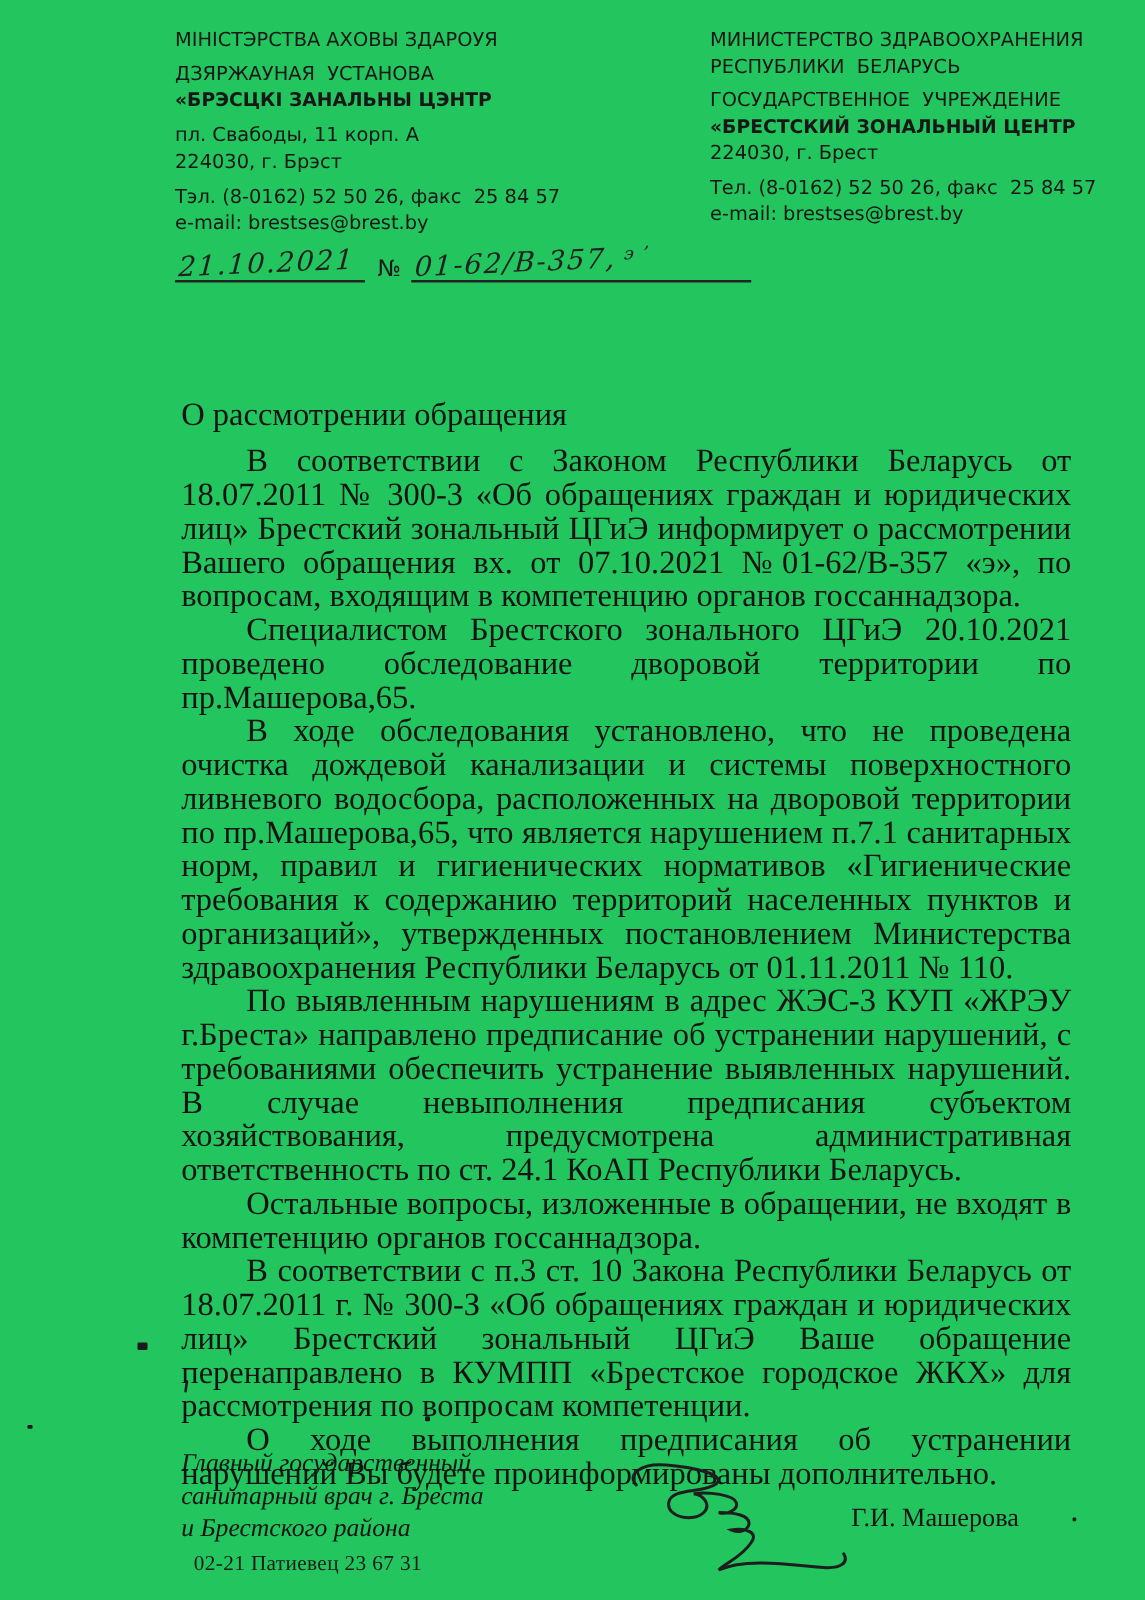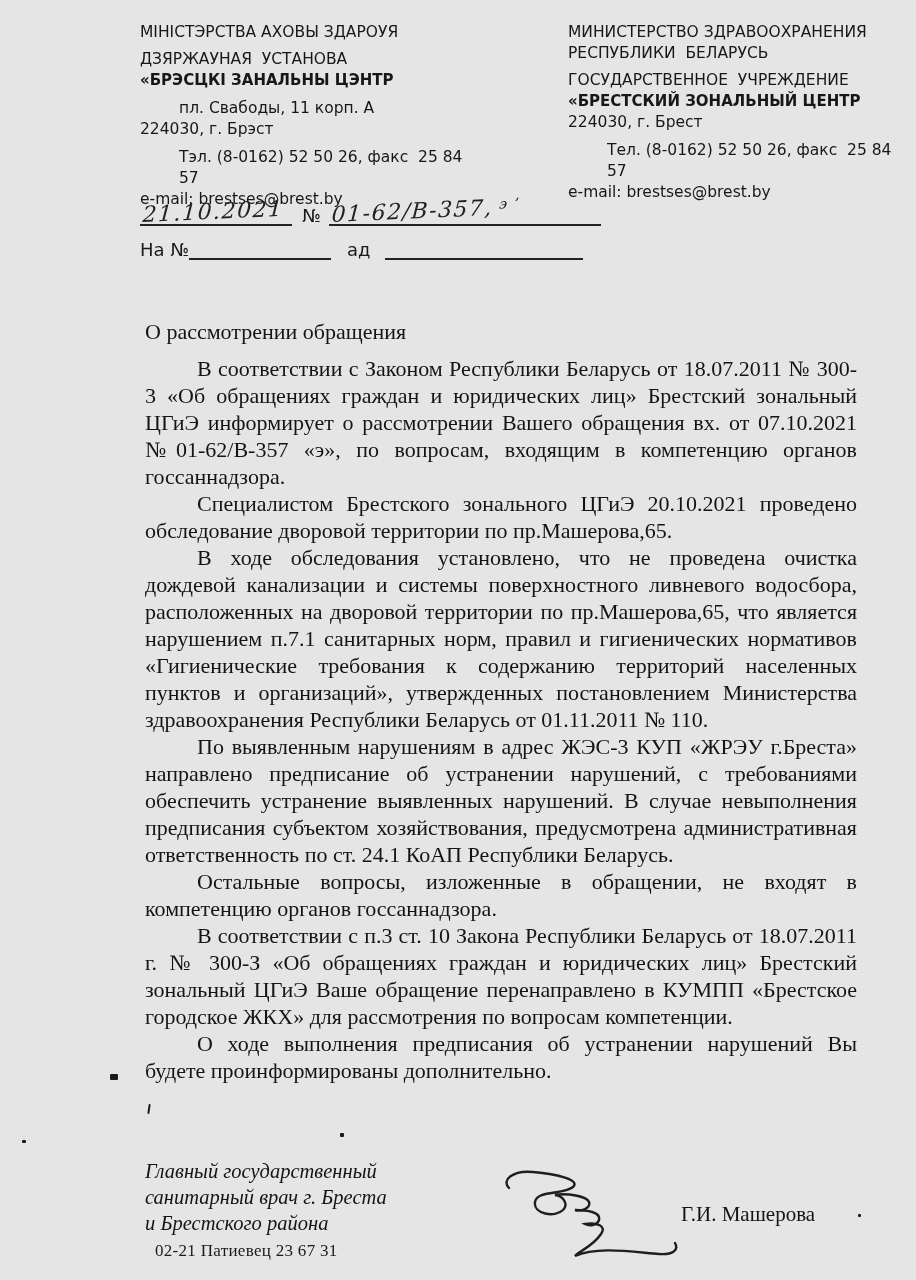--- a/index.html
+++ b/index.html
@@ -1,31 +1,31 @@
 <!DOCTYPE html>
 <html lang="ru"><head>
 <meta charset="utf-8">
 <style>
   html,body{margin:0;padding:0;background:#ffffff;}
   .page{
     position:relative;
     width:916px;height:1280px;
-    background:#e5e5e5;
+    background:#22c55e;
     overflow:hidden;
     color:#1b1b1b;
     font-family:"Liberation Serif", serif;
   }
   
   .hdr{position:absolute;top:22px;width:340px;font-family:"DejaVu Sans", sans-serif;}
   .hdr-left{left:140px;}
   .hdr-right{left:568px;}
   .h-line{font-size:15.5px;line-height:21px;color:#171717;white-space:pre-wrap;}
   .h-gap{height:6px;}
   .h-bold{font-weight:bold;font-size:15px;line-height:21px;}
-  .h-contact{margin-top:7px;margin-left:39px;}
+  .h-contact{margin-top:7px;}
   
   .ref{position:absolute;left:140px;top:194px;width:480px;font-family:"DejaVu Sans", sans-serif;font-size:18px;color:#1b1b1b;}
   .ref-row{display:flex;align-items:flex-end;}
   .ref-row1{height:32px;}
   .ref-row2{height:28px;margin-top:6px;}
   .blank{border-bottom:2px solid #242424;}
   .hw-slot{position:relative;}
   .hw{
     font-family:"DejaVu Serif", serif;
     font-style:italic;
@@ -39,21 +39,21 @@
     white-space:nowrap;
   }
   .slot-date{width:152px;}
   .slot-num{width:272px;}
   .no-label{margin:0 8px 0 10px;}
   .ad-label{margin:0 14px 0 16px;}
   .blank-reply{width:142px;}
   .blank-from{width:198px;}
   .hw-sup{font-size:14px;position:relative;top:-6px;}
   
-  .letter{position:absolute;left:145px;top:318px;width:712px;font-size:22px;line-height:27px;color:#141414;}
+  .letter{position:absolute;left:145px;top:318px;width:712px;font-size:26px;line-height:27px;color:#141414;}
   .subject{margin:0 0 10px 0;}
   .letter p{margin:0;text-align:justify;text-indent:52px;}
   
   .sig-block{position:absolute;left:145px;top:1158px;width:712px;height:100px;}
   .sig-lines{position:absolute;left:0;top:0;font-size:20.5px;line-height:26px;color:#141414;font-style:italic;}
   .sig-svg{position:absolute;left:352px;top:8px;}
   .sig-name{position:absolute;left:536px;top:44px;font-size:21px;color:#141414;white-space:nowrap;}
   
   .footer{position:absolute;left:155px;top:1241px;font-size:17px;color:#1b1b1b;letter-spacing:.3px;}
   
@@ -94,26 +94,20 @@
   <div class="ref">
     <div class="ref-row ref-row1">
       <div class="hw-slot blank slot-date">
         <span class="hw">21.10.2021</span>
       </div>
       <span class="no-label">№</span>
       <div class="hw-slot blank slot-num">
         <span class="hw"><span>01-62/В-357,</span><span class="hw-sup"> э ’</span></span>
       </div>
     </div>
-    <div class="ref-row ref-row2">
-      <span>На №</span>
-      <div class="blank blank-reply"></div>
-      <span class="ad-label">ад</span>
-      <div class="blank blank-from"></div>
-    </div>
   </div>
 
   <div class="letter">
     <div class="subject">О рассмотрении обращения</div>
     <p>В соответствии с Законом Республики Беларусь от 18.07.2011 № 300-3 «Об обращениях граждан и юридических лиц» Брестский зональный ЦГиЭ информирует о рассмотрении Вашего обращения вх. от 07.10.2021 №01-62/В-357 «э», по вопросам, входящим в компетенцию органов госсаннадзора.</p>
     <p>Специалистом Брестского зонального ЦГиЭ 20.10.2021 проведено обследование дворовой территории по пр.Машерова,65.</p>
     <p>В ходе обследования установлено, что не проведена очистка дождевой канализации и системы поверхностного ливневого водосбора, расположенных на дворовой территории по пр.Машерова,65, что является нарушением п.7.1 санитарных норм, правил и гигиенических нормативов «Гигиенические требования к содержанию территорий населенных пунктов и организаций», утвержденных постановлением Министерства здравоохранения Республики Беларусь от 01.11.2011 № 110.</p>
     <p>По выявленным нарушениям в адрес ЖЭС-3 КУП «ЖРЭУ г.Бреста» направлено предписание об устранении нарушений, с требованиями обеспечить устранение выявленных нарушений. В случае невыполнения предписания субъектом хозяйствования, предусмотрена административная ответственность по ст. 24.1 КоАП Республики Беларусь.</p>
     <p>Остальные вопросы, изложенные в обращении, не входят в компетенцию органов госсаннадзора.</p>
     <p>В соответствии с п.3 ст. 10 Закона Республики Беларусь от 18.07.2011 г. № 300-З «Об обращениях граждан и юридических лиц» Брестский зональный ЦГиЭ Ваше обращение перенаправлено в КУМПП «Брестское городское ЖКХ» для рассмотрения по вопросам компетенции.</p>

